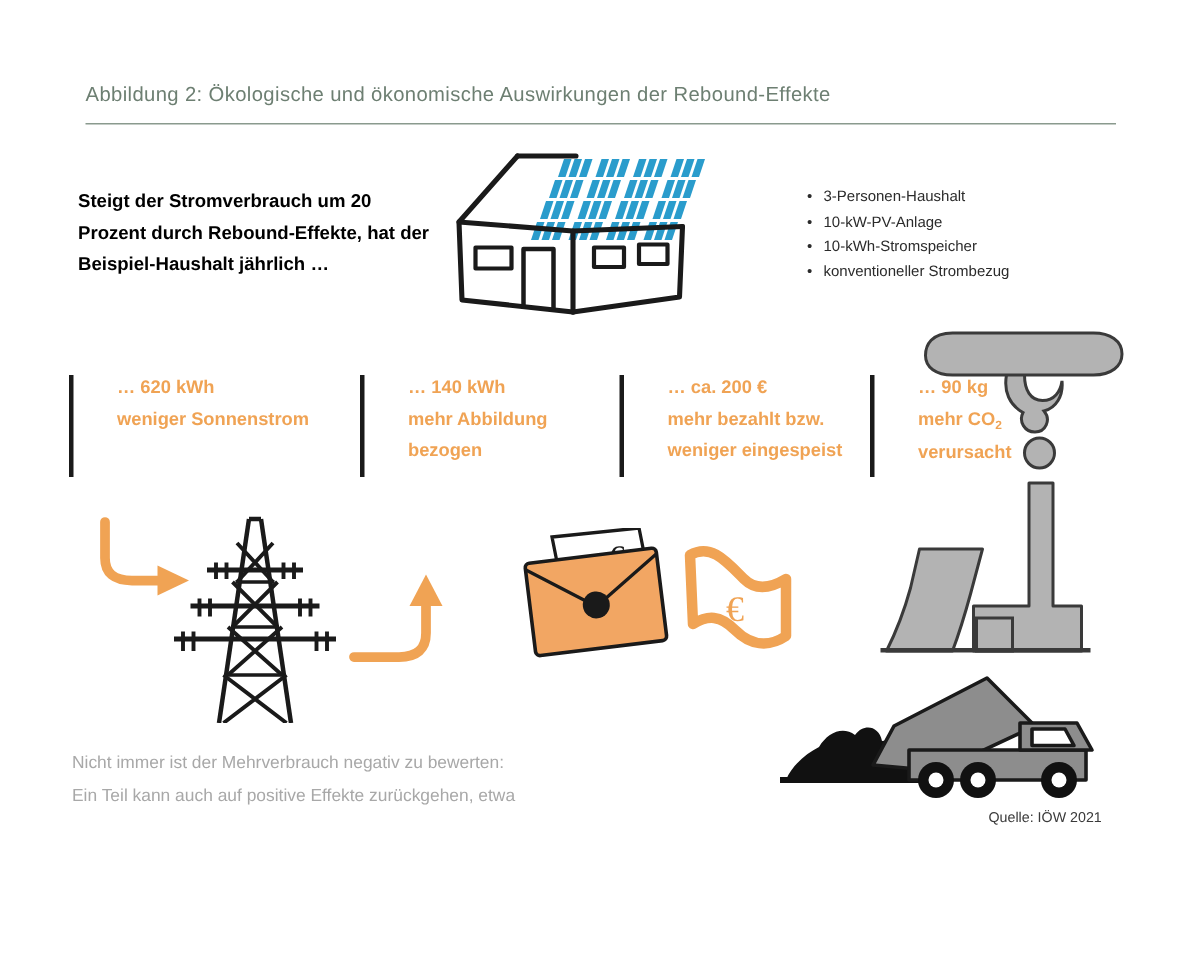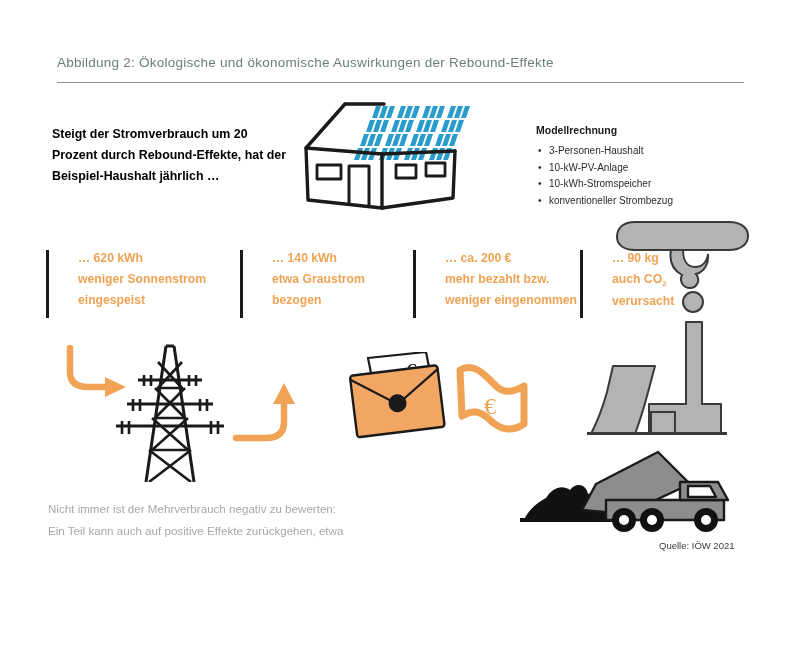--- a/index.html
+++ b/index.html
@@ -149,21 +149,20 @@
 <body>
 
 <div id="figure">
 
   <div class="fig-title">Abbildung 2: Ökologische und ökonomische Auswirkungen der Rebound-Effekte</div>
   <div class="fig-rule"></div>
 
   <div class="intro">Steigt der Stromverbrauch um 20 Prozent durch Rebound-Effekte, hat der Beispiel-Haushalt jährlich …</div>
 
   <div class="model-box">
-    <div class="model-title">Modellrechnung</div>
     <ul class="model-list">
       <li><span class="bullet">•</span><span>3-Personen-Haushalt</span></li>
       <li><span class="bullet">•</span><span>10-kW-PV-Anlage</span></li>
       <li><span class="bullet">•</span><span>10-kWh-Stromspeicher</span></li>
       <li><span class="bullet">•</span><span>konventioneller Strombezug</span></li>
     </ul>
   </div>
 
   <div class="art" id="art-house">
     <svg width="205" height="120" viewBox="0 0 205 120">
@@ -253,47 +252,46 @@
         <path d="M61,110 L61,70 L81,70 L81,111"></path>
       </g>
     </svg>
   </div>
 
   <div class="stat" id="stat-0">
     <div class="bar"></div>
     <div class="stat-text">
       <div>… 620 kWh</div>
       <div>weniger Sonnenstrom</div>
-      <div>eingespeist</div>
     </div>
   </div>
 
   <div class="stat" id="stat-1">
     <div class="bar"></div>
     <div class="stat-text">
       <div>… 140 kWh</div>
-      <div>etwa Graustrom</div>
+      <div>mehr Abbildung</div>
       <div>bezogen</div>
     </div>
   </div>
 
   <div class="stat" id="stat-2">
     <div class="bar"></div>
     <div class="stat-text">
       <div>… ca. 200 €</div>
       <div>mehr bezahlt bzw.</div>
-      <div>weniger  eingenommen</div>
+      <div>weniger  eingespeist</div>
     </div>
   </div>
 
   <div class="stat" id="stat-3">
     <div class="bar"></div>
     <div class="stat-text">
       <div>… 90 kg</div>
-      <div><span>auch CO</span><sub>2</sub></div>
+      <div><span>mehr CO</span><sub>2</sub></div>
       <div>verursacht</div>
     </div>
   </div>
 
   <div class="art" id="art-pylon">
     <svg width="255" height="140" viewBox="0 0 255 140">
 
       <g>
         <path d="M12,6 L12,30 Q12,45 30,45 L50,45" fill="none" stroke="#f0a354" stroke-width="6.5" stroke-linecap="round"></path>
         <polygon points="47,35 68,45 47,55" fill="#f0a354"></polygon>

